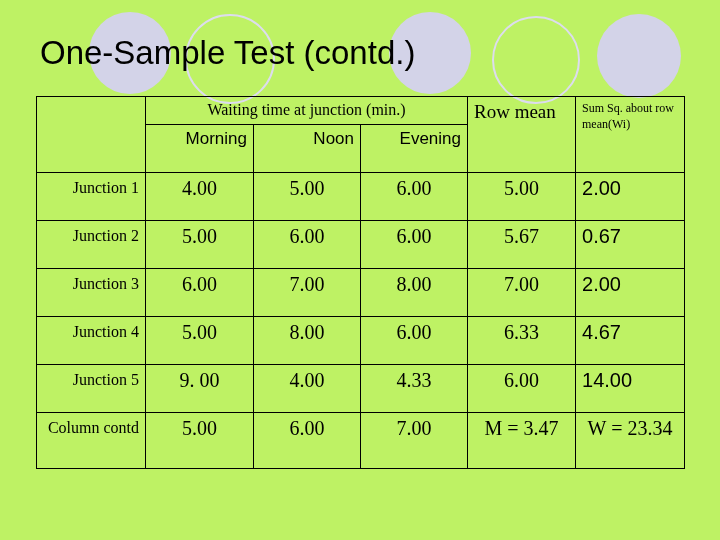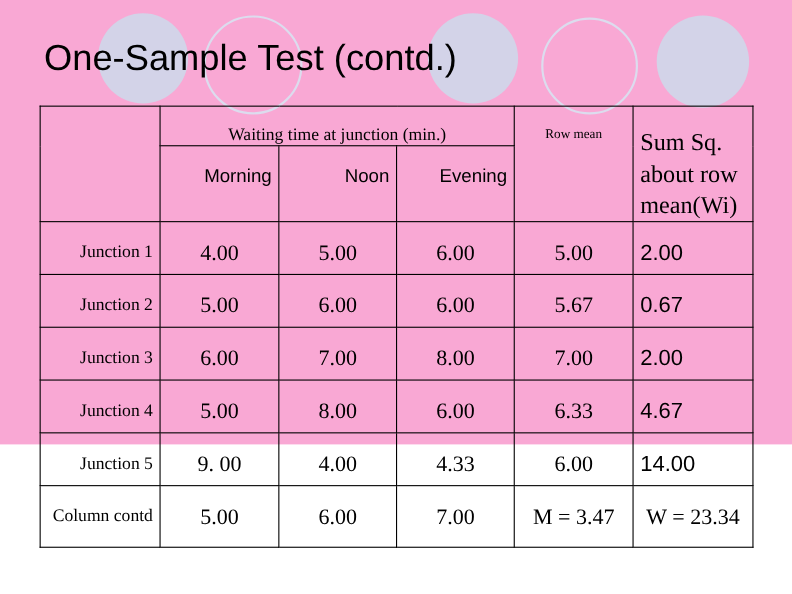--- a/index.html
+++ b/index.html
@@ -7,22 +7,22 @@
   html, body {
     width: 720px;
     height: 540px;
     background: #ffffff;
     overflow: hidden;
   }
 
   #slide {
     position: relative;
     width: 720px;
-    height: 404px;
-    background: #f9a8d4;
+    height: 540px;
+    background: #bef264;
     font-family: "Liberation Sans", sans-serif;
   }
 
   
   .deco-layer {
     position: absolute;
     left: 0; top: 0;
     width: 720px; height: 540px;
     pointer-events: none;
     z-index: 0;
@@ -66,21 +66,21 @@
   table.stat-table {
     border-collapse: collapse;
     table-layout: fixed;
     width: 648px;
     background: transparent;
   }
 
   table.stat-table td,
   table.stat-table th {
     border: 1px solid #000000;
-    padding: 17px 6px 0 6px;
+    padding: 4px 6px 0 6px;
     vertical-align: top;
     background: transparent;
     font-weight: normal;
   }
 
   
   .col-label   { width: 109px; }
   .col-morning { width: 108px; }
   .col-noon    { width: 107px; }
   .col-evening { width: 107px; }
@@ -100,28 +100,28 @@
 
   .hdr-sub {
     font-family: "Liberation Sans", sans-serif;
     font-size: 17px;
     text-align: right;
     padding-top: 6px;
   }
 
   .hdr-rowmean {
     font-family: "Liberation Serif", serif;
+    font-size: 19px;
+    text-align: left;
+    padding-top: 3px;
+  }
+
+  .hdr-sumsq {
+    font-family: "Liberation Serif", serif;
     font-size: 12px;
-    text-align: center;
-    padding-top: 3px;
-  }
-
-  .hdr-sumsq {
-    font-family: "Liberation Serif", serif;
-    font-size: 22px;
     text-align: left;
     line-height: 1.32;
     padding-top: 3px;
     padding-left: 7px;
   }
 
   
   .cell-rowlabel {
     font-family: "Liberation Serif", serif;
     font-size: 16px;

